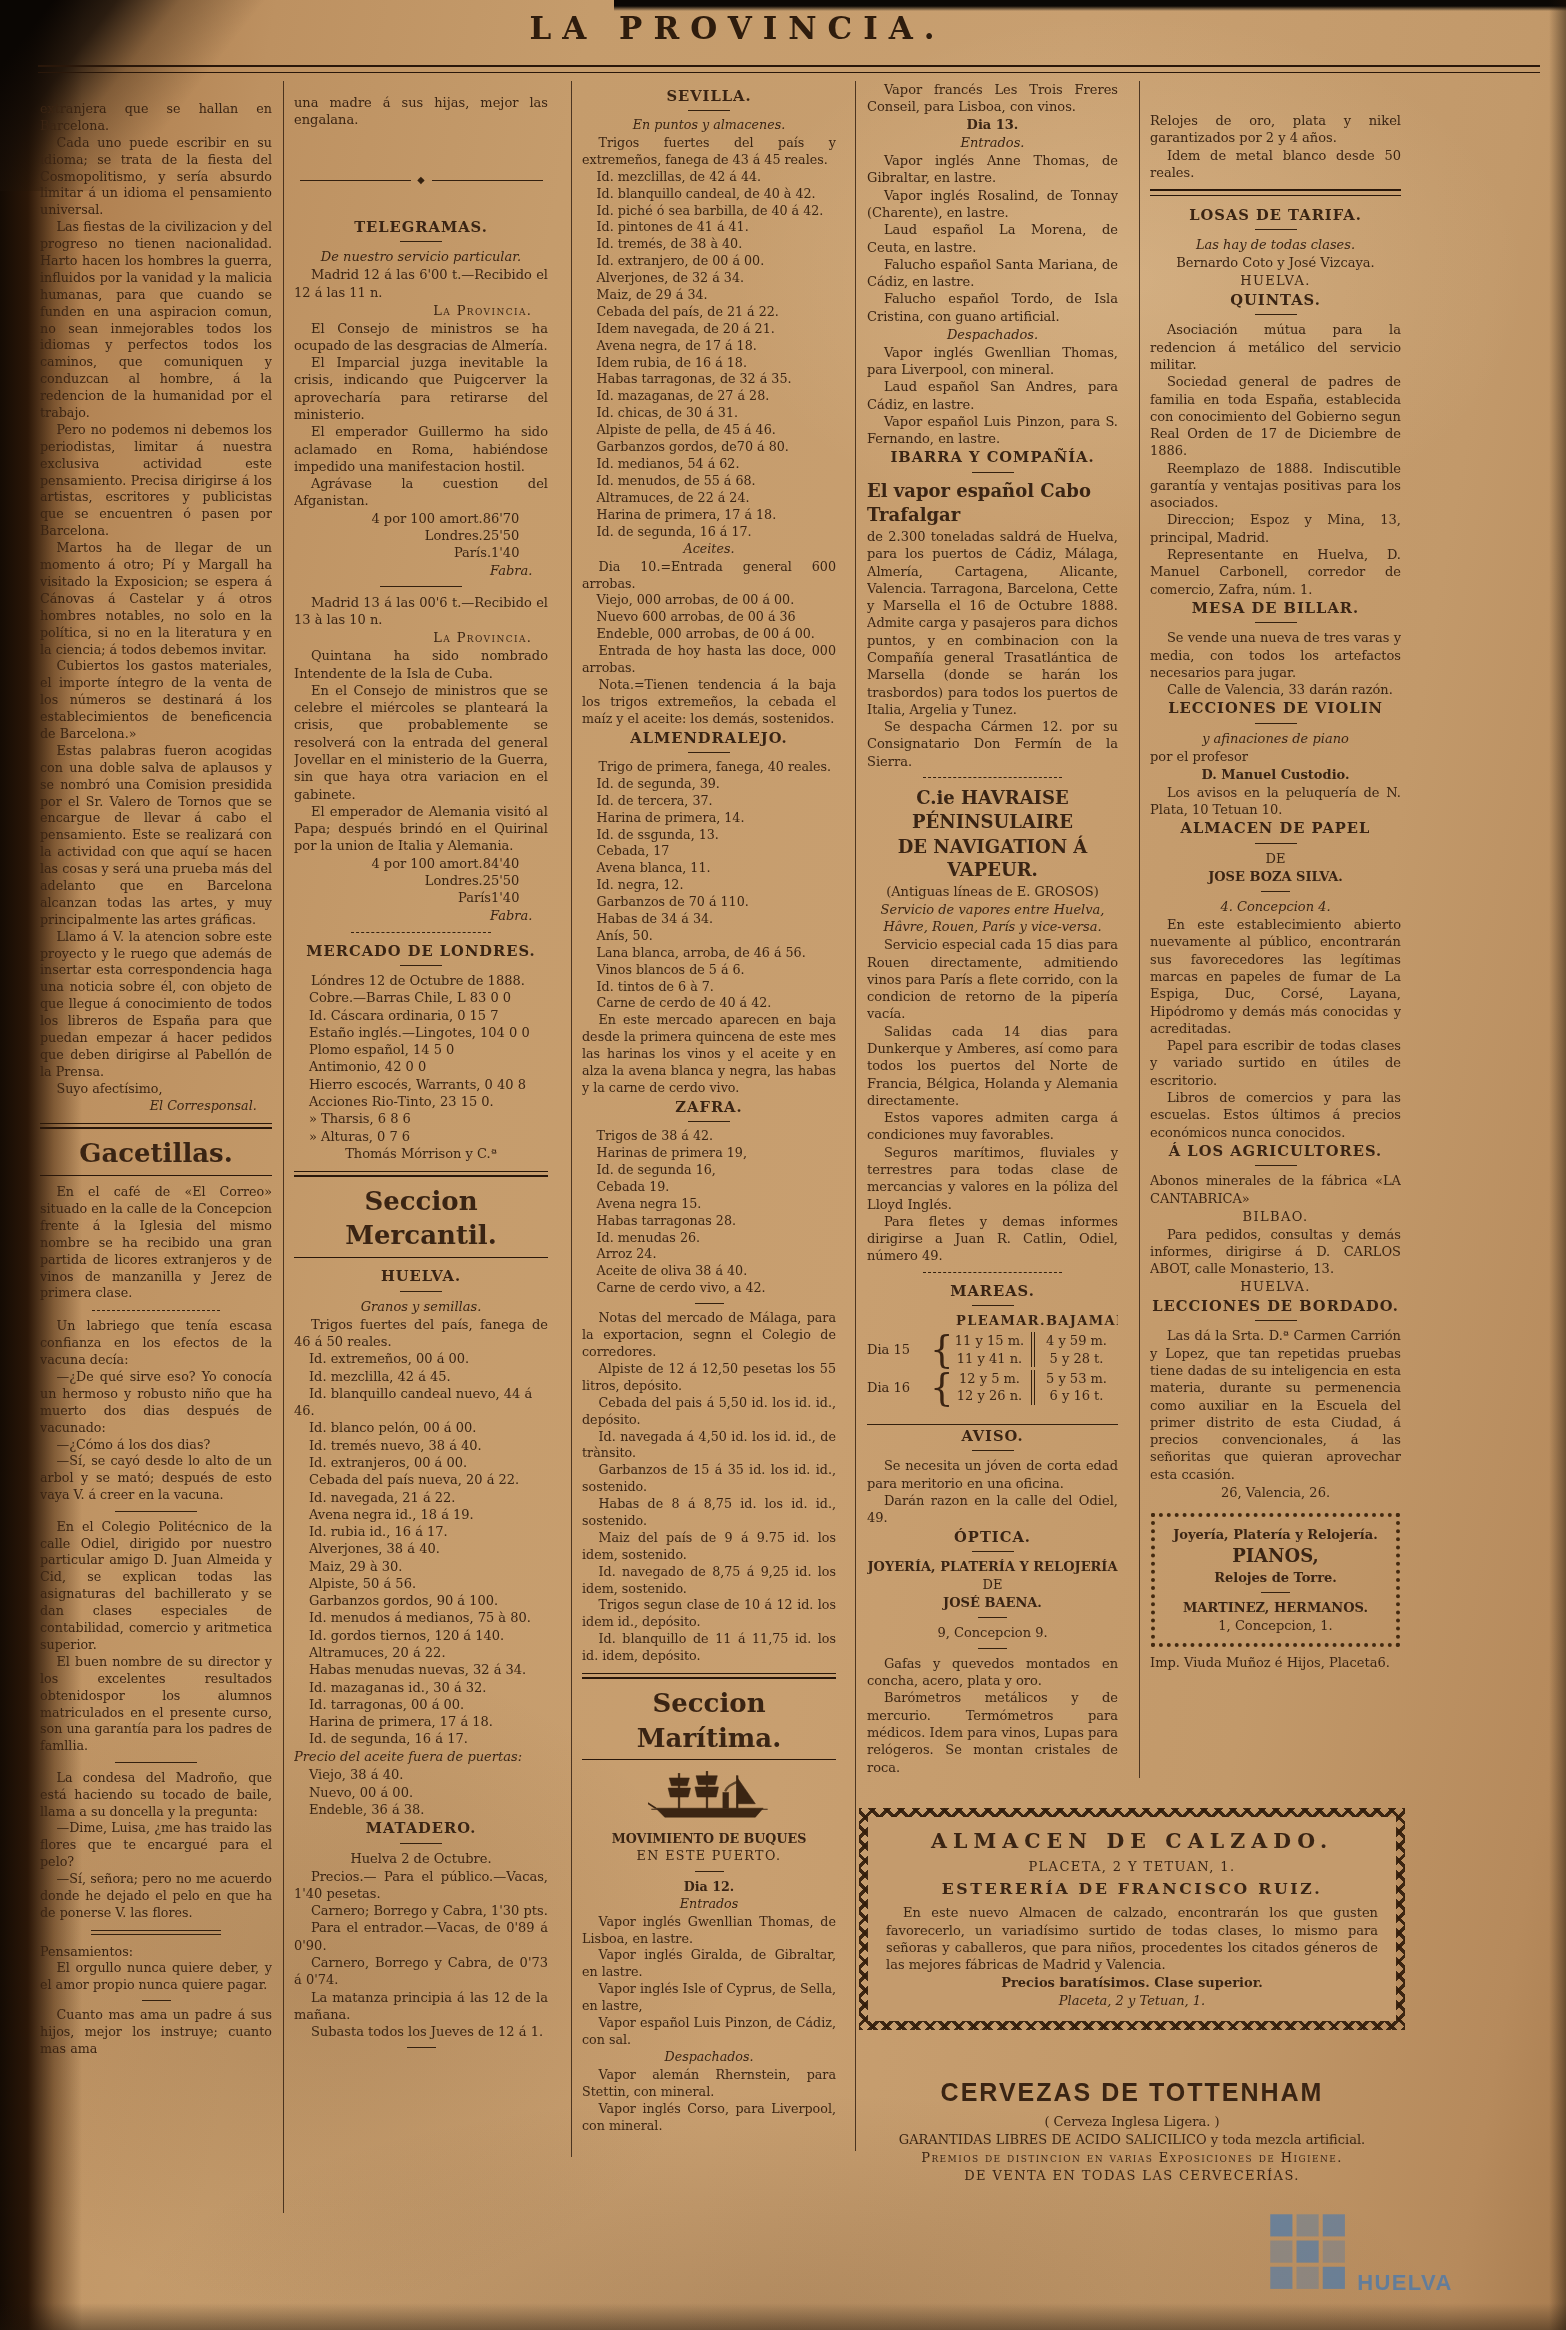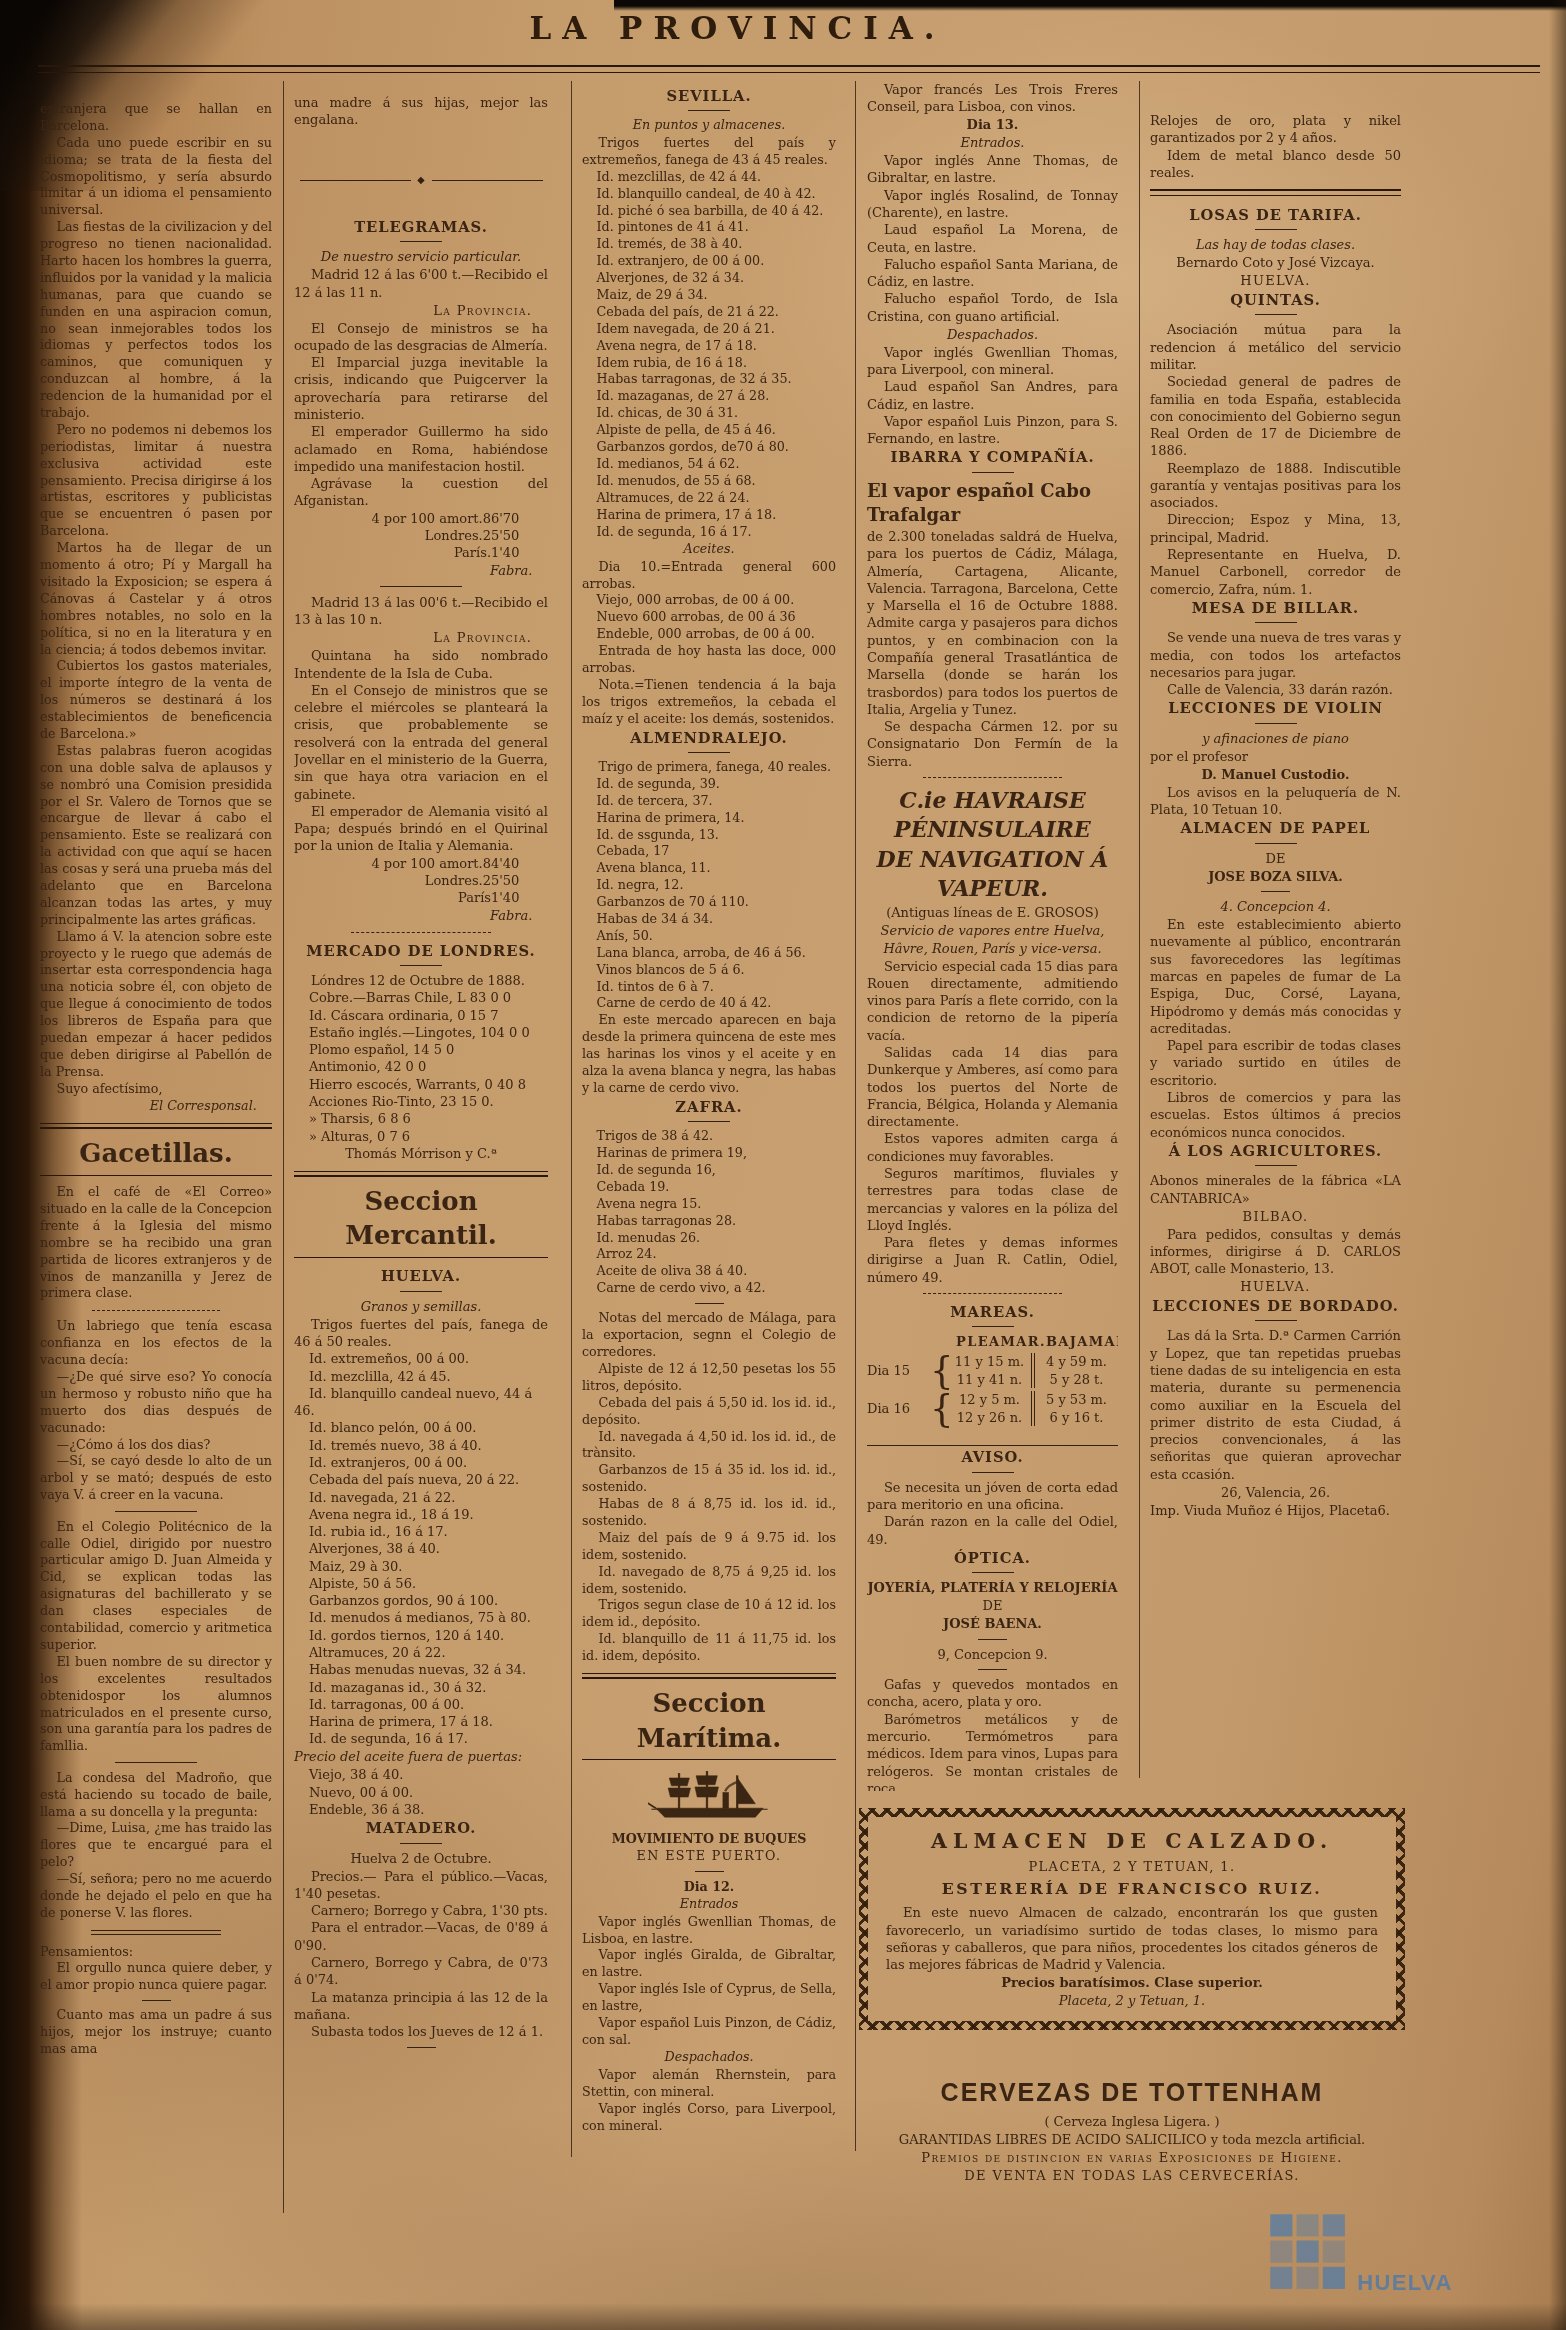--- a/index.html
+++ b/index.html
@@ -21,21 +21,21 @@
   .masthead{position:absolute;text-align:center;font-weight:bold;font-size:31px;letter-spacing:11px;color:#2e1c0d;}
   #headrule{position:absolute;height:4.8px;border-top:2.7px solid #29170a;border-bottom:1.4px solid #29170a;}
   .vr{position:absolute;border-left:1.7px solid rgba(42,24,11,.78);}
 
   .col{position:absolute;font-size:13px;line-height:1.33;text-align:justify;overflow:hidden;}
   .para{margin:0;text-indent:1.3em;}
   .noind{text-indent:0;}
   .li{margin:0;text-indent:1.15em;text-align:left;}
   .ctr{text-align:center;text-indent:0;margin:0.7px 0;}
   .b{font-weight:bold;}
-  .lg{font-size:22px;font-style:italic;}
+  .lg{font-size:18px;}
   .lead{font-weight:bold;font-size:18px;text-indent:0;margin:1.4px 0;text-align:left;}
   .ital{font-style:italic;text-indent:0;margin:0.7px 0;}
   .ital.ctr{text-align:center;}
   .rgt{text-align:right;padding-right:1.2em;text-indent:0;margin:0.7px 0;}
   .sc{font-variant:small-caps;letter-spacing:1.4px;text-indent:0;margin:0.7px 0;}
   .sc.ctr{text-align:center;}
   .sc.rgt{text-align:right;}
   .head{font-weight:bold;font-size:14.7px;text-align:center;letter-spacing:1px;text-indent:0;margin:0 0 0;}
   .head::after{content:"";display:block;width:42px;border-top:1.7px solid #33200f;margin:4.8px auto 6.1px;}
   .bighead{position:relative;font-weight:bold;font-size:26px;text-align:center;text-indent:0;
@@ -441,20 +441,30 @@
       <div class="para"></div>
       <div class="head">Á LOS AGRICULTORES.</div>
       <div class="para noind">Abonos minerales de la fábrica «LA CANTABRICA»</div>
       <div class="sc ctr">BILBAO.</div>
       <div class="para">Para pedidos, consultas y demás informes, dirigirse á D. CARLOS ABOT, calle Monasterio, 13.</div>
       <div class="sc ctr">HUELVA.</div>
       <div class="para"></div>
       <div class="head">LECCIONES DE BORDADO.</div>
       <div class="para">Las dá la Srta. D.ª Carmen Carrión y Lopez, que tan repetidas pruebas tiene dadas de su inteligencia en esta materia, durante su permenencia como auxiliar en la Escuela del primer distrito de esta Ciudad, á precios convencionales, á las señoritas que quieran aprovechar esta ccasión.</div>
       <div class="ctr">26, Valencia, 26.</div>
+      <div class="rosette-box">
+        <div class="box-in">
+          <div class="ctr b">Joyería, Platería y Relojería.</div>
+          <div class="ctr b lg">PIANOS,</div>
+          <div class="ctr b">Relojes de Torre.</div>
+          <div class="div-short"></div>
+          <div class="ctr b">MARTINEZ, HERMANOS.</div>
+          <div class="ctr">1, Concepcion, 1.</div>
+        </div>
+      </div>
       <div class="para noind">Imp. Viuda Muñoz é Hijos, Placeta6.</div>
     </div>
 
   <div class="ad" id="ad-calzado" style="left:859px;top:1808px;width:546px;">
       <div class="chain-box">
         <div class="box-in">
           <div class="calzado-title">ALMACEN DE CALZADO.</div>
           <div class="sc ctr">PLACETA, 2 Y TETUAN, 1.</div>
           <div class="ruiz">ESTERERÍA DE FRANCISCO RUIZ.</div>
           <div class="para">En este nuevo Almacen de calzado, encontrarán los que gusten favorecerlo, un variadísimo surtido de todas clases, lo mismo para señoras y caballeros, que para niños, procedentes los citados géneros de las mejores fábricas de Madrid y Valencia.</div>

